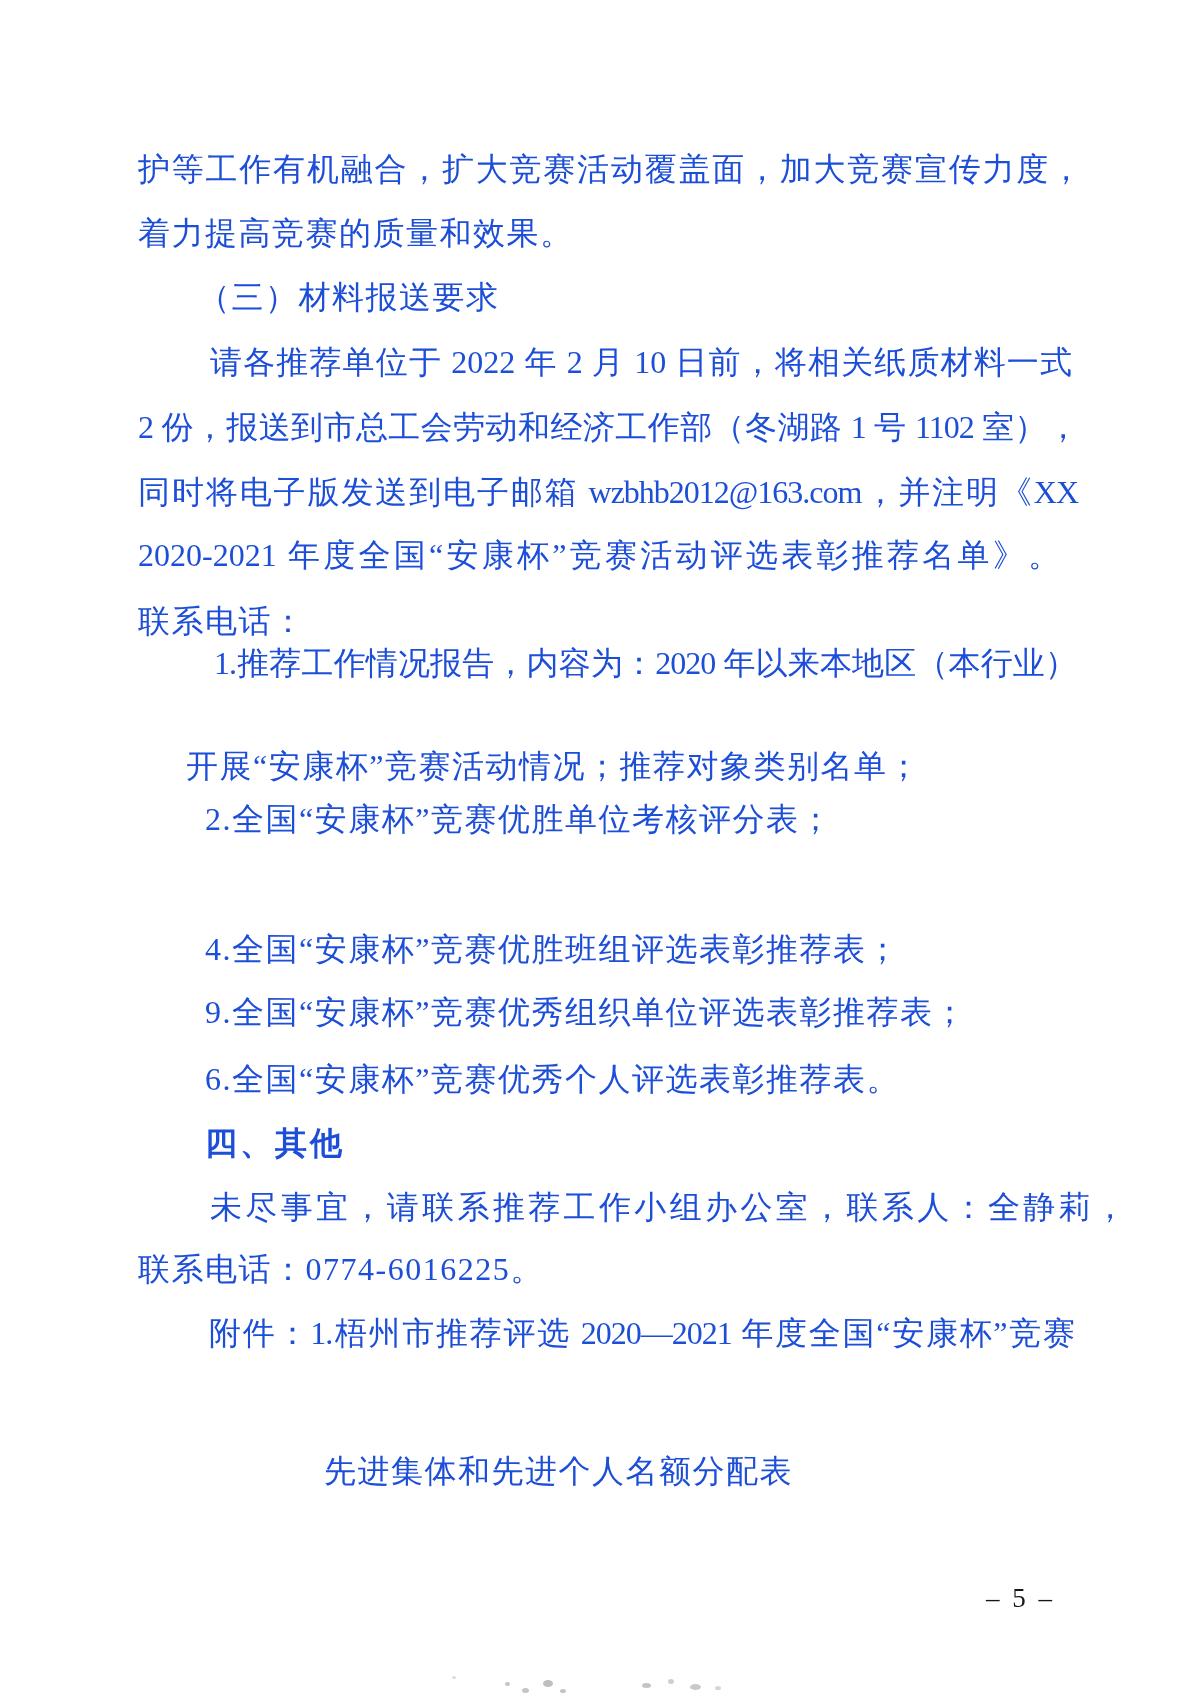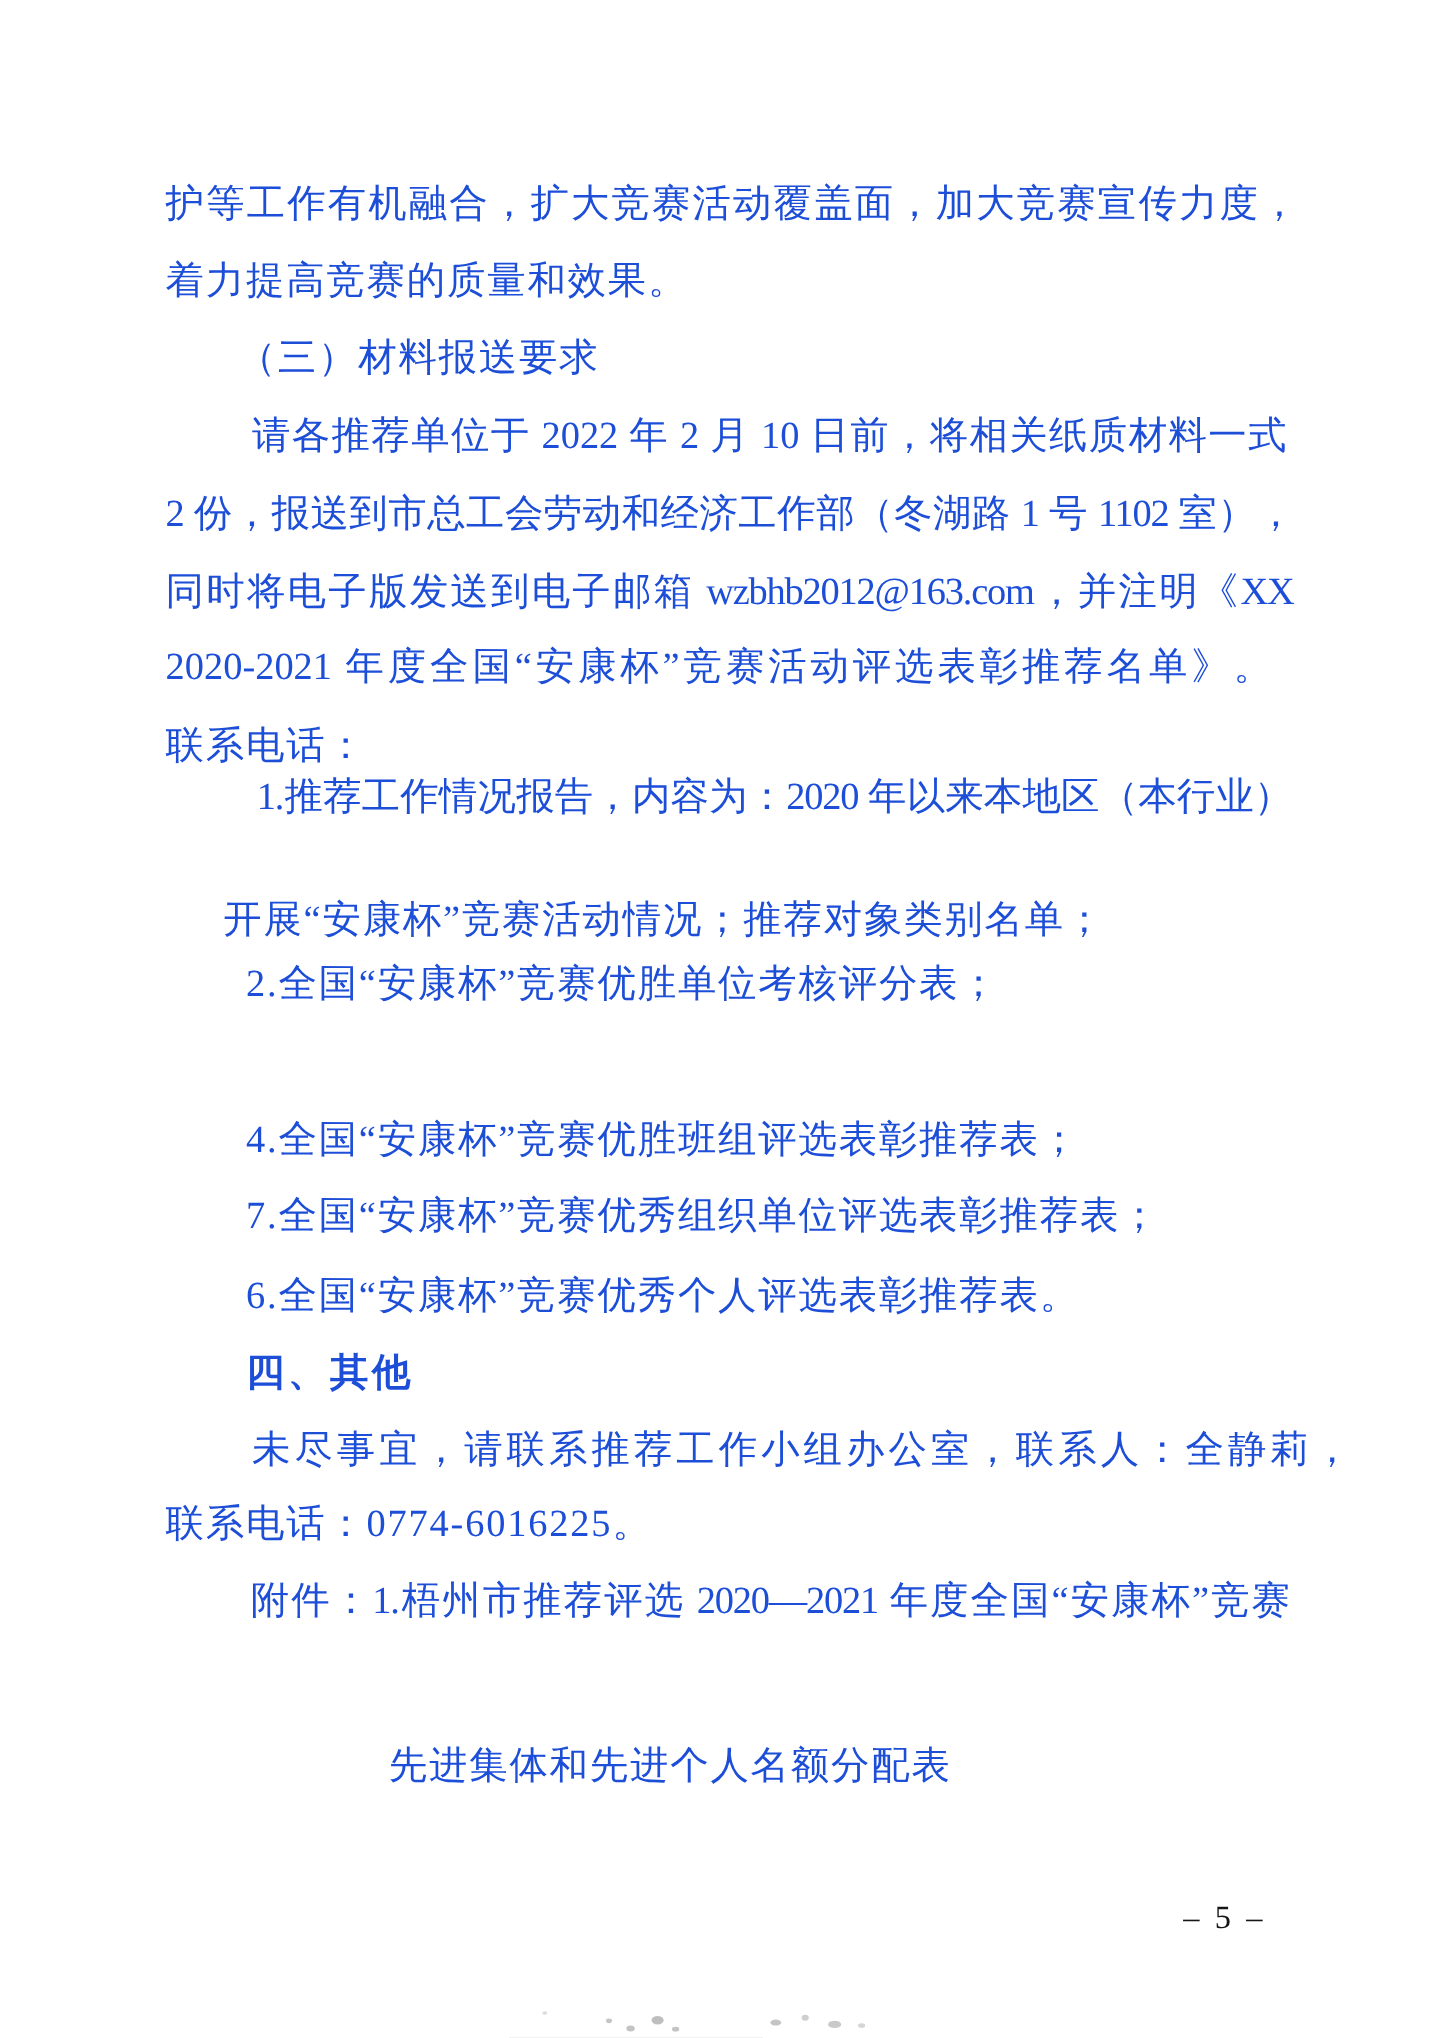--- a/index.html
+++ b/index.html
@@ -75,21 +75,21 @@
   <div class="ln" style="top:214px;  left:138px;">着力提高竞赛的质量和效果。</div>
   <div class="ln just" style="top:343px;  left:210px; width:862px;">请各推荐单位于 2022 年 2 月 10 日前，将相关纸质材料一式</div>
   <div class="ln just tight" style="top:408px; left:138px; width:940px;">2 份，报送到市总工会劳动和经济工作部（冬湖路 1 号 1102 室），</div>
   <div class="ln just tight" style="top:473px; left:138px; width:940px;">同时将电子版发送到电子邮箱 wzbhb2012@163.com，并注明《XX</div>
   <div class="ln just" style="top:536px;  left:138px; width:922px;">2020-2021 年度全国“安康杯”竞赛活动评选表彰推荐名单》。</div>
   <div class="ln" style="top:602px;  left:138px;">联系电话：</div>
   <div class="ln just tight" style="top:644px; left:214px; width:862px;">1.推荐工作情况报告，内容为：2020 年以来本地区（本行业）</div>
   <div class="ln" style="top:747px;  left:138px;margin-left:48px;">开展“安康杯”竞赛活动情况；推荐对象类别名单；</div>
   <div class="ln" style="top:800px;  left:205px;">2.全国“安康杯”竞赛优胜单位考核评分表；</div>
   <div class="ln" style="top:930px;  left:205px;">4.全国“安康杯”竞赛优胜班组评选表彰推荐表；</div>
-  <div class="ln" style="top:993px;  left:205px;">7.全国“安康杯”竞赛优秀组织单位评选表彰推荐表；</div>
+  <div class="ln" style="top:993px;  left:205px;">9.全国“安康杯”竞赛优秀组织单位评选表彰推荐表；</div>
   <div class="ln" style="top:1060px; left:205px;">6.全国“安康杯”竞赛优秀个人评选表彰推荐表。</div>
   <div class="ln heading-sans" style="top:1124px; left:205px;text-align:right;">四、其他</div>
   <div class="ln just" style="top:1188px; left:210px; width:916px;">未尽事宜，请联系推荐工作小组办公室，联系人：全静莉，</div>
   <div class="ln" style="top:1250px; left:138px;">联系电话：0774-6016225。</div>
   <div class="ln just tight" style="top:1314px; left:209px; width:865px;">附件：1.梧州市推荐评选 2020—2021 年度全国“安康杯”竞赛</div>
   <div class="ln" style="top:1452px; left:324px;">先进集体和先进个人名额分配表</div>
 
   <div class="pagenum">– 5 –</div>
 
   <div class="noise n1"></div>

